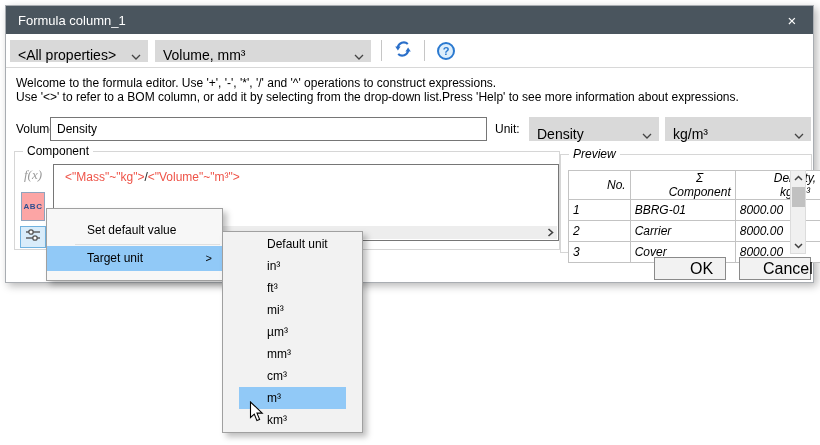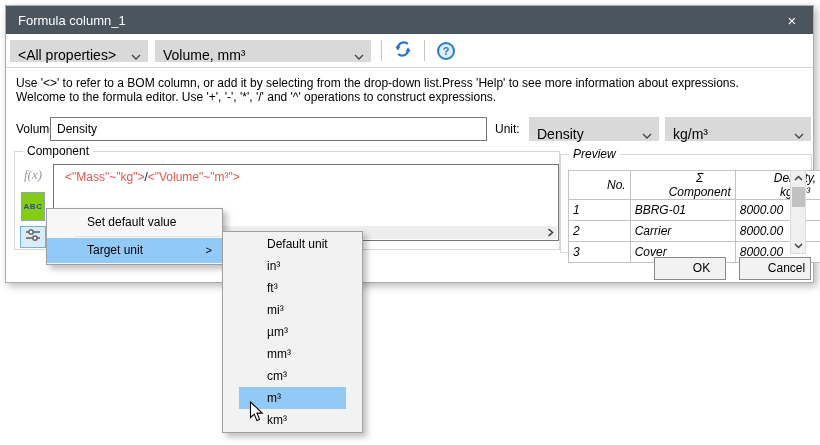--- a/index.html
+++ b/index.html
@@ -46,21 +46,21 @@
   
   .groupbox { position:absolute; border:1px solid #d6d6d6; background:#fff; }
   .group-legend { position:absolute; top:-8px; left:8px; background:#fff;
                   padding:0 4px; font-size:12px; color:#000; }
 
   
   .icon-strip { position:absolute; left:5px; top:12px; width:28px; }
   .strip-ico { width:26px; height:22px; display:flex; align-items:center; justify-content:center; margin-bottom:9px; }
   .fx { font-family:"Liberation Serif", serif; font-style:italic; color:#9a9a9a; font-size:13px; }
   .abc { font-size:8px; font-weight:bold; color:#2f4f8f; border:1px solid #8fa3bd;
-         padding:9px 2px; background:#84cc16; letter-spacing:.5px; }
+         padding:9px 2px; background:#fca5a5; letter-spacing:.5px; }
   .sliders-btn { background:#d9ecfa; border:1px solid #70b2e0; }
   .expr-area { position:absolute; left:38px; top:12px; width:506px; height:77px;
                border:1px solid #767676; background:#fff; font-size:12px; }
   .formula { padding:5px 0 0 11px; white-space:nowrap; }
   .formula .ref { color:#ee5348; }
   .formula .op { color:#1a1a1a; }
   .hscroll { position:absolute; left:1px; right:1px; bottom:1px; height:13px; background:#ededed;
              display:flex; justify-content:flex-end; align-items:center; }
   .hscroll .arr { width:14px; height:13px; display:flex; align-items:center; justify-content:center; }
 
@@ -73,28 +73,28 @@
   .col-comp { width:111px;margin-top:6px; }
   .col-den { width:80px; }
   .vscroll { position:absolute; right:5px; top:15px; width:16px; height:84px; background:#f0f0f0;
              border:1px solid #dcdcdc; }
   .vscroll .arr { position:absolute; left:0; width:14px; height:15px;
                   display:flex; align-items:center; justify-content:center; }
   .vscroll .thumb { position:absolute; left:1px; top:16px; width:13px; height:20px; background:#c1c1c1; }
 
   
   .btn { position:absolute; top:251px; width:72px; height:23px; background:#f2f2f2;
-         border:1px solid #8a8a8a; font-size:12px; color:#000; text-align:center; line-height:21px;padding-left:23px; }
+         border:1px solid #8a8a8a; font-size:16px; color:#000; text-align:center; line-height:21px;padding-left:23px; }
   .btn-ok { left:648px; }
   .btn-cancel { left:733px; }
 
   
   .menu { position:absolute; background:#f7f7f7; border:1px solid #a0a0a0;
           box-shadow:4px 4px 6px rgba(0,0,0,.25); font-size:12px; color:#000; z-index:50; }
-  .ctx-menu { left:46px; top:208px; width:177px; padding:1px 0; }
+  .ctx-menu { left:46px; top:208px; width:177px; padding:9px 0; }
   .ctx-item { height:25px; line-height:25px; padding-left:40px; position:relative; }
   .ctx-sep { height:1px; background:#e0e0e0; margin:1px 2px 1px 28px; }
   .hl { background:#91c9f7; }
   .sub-arrow { position:absolute; right:10px; top:0; font-size:11px; }
   .submenu { left:222px; top:231px; width:141px; padding:1px 16px; background:#f2f2f2; z-index:60; }
   .sub-item { height:22px; line-height:22px; padding-left:28px; }
 
   .cursor { position:absolute; left:249px; top:401px; z-index:100; }
 </style>
 </head>
@@ -139,22 +139,22 @@
           </svg>
         </span>
       </div>
       <div class="vsep"></div>
       <div class="tool-ico">
         <span class="help-circle">?</span>
       </div>
     </div>
 
     <div class="welcome">
+      <div>Welcome to the formula editor. Use '+', '-', '*', '/' and '^' operations to construct expressions.</div>
       <div>Use '&lt;&gt;' to refer to a BOM column, or add it by selecting from the drop-down list.Press 'Help' to see more information about expressions.</div>
-      <div>Welcome to the formula editor. Use '+', '-', '*', '/' and '^' operations to construct expressions.</div>
     </div>
 
     <span class="row-label" style="left:10px; top:111px;">Volume:</span>
     <input class="title-input" type="text" value="Density" style="">
     <span class="row-label" style="left:489px; top:111px;">Unit:</span>
     <div class="dropdown unit-dd" style="left:523px; width:130px;">
       <span>Density</span>
       <span>
         <svg width="10" height="6" viewBox="0 0 10 6">
             <polyline points="1,1 5,5 9,1" fill="none" stroke="#444" stroke-width="1.3"></polyline>

